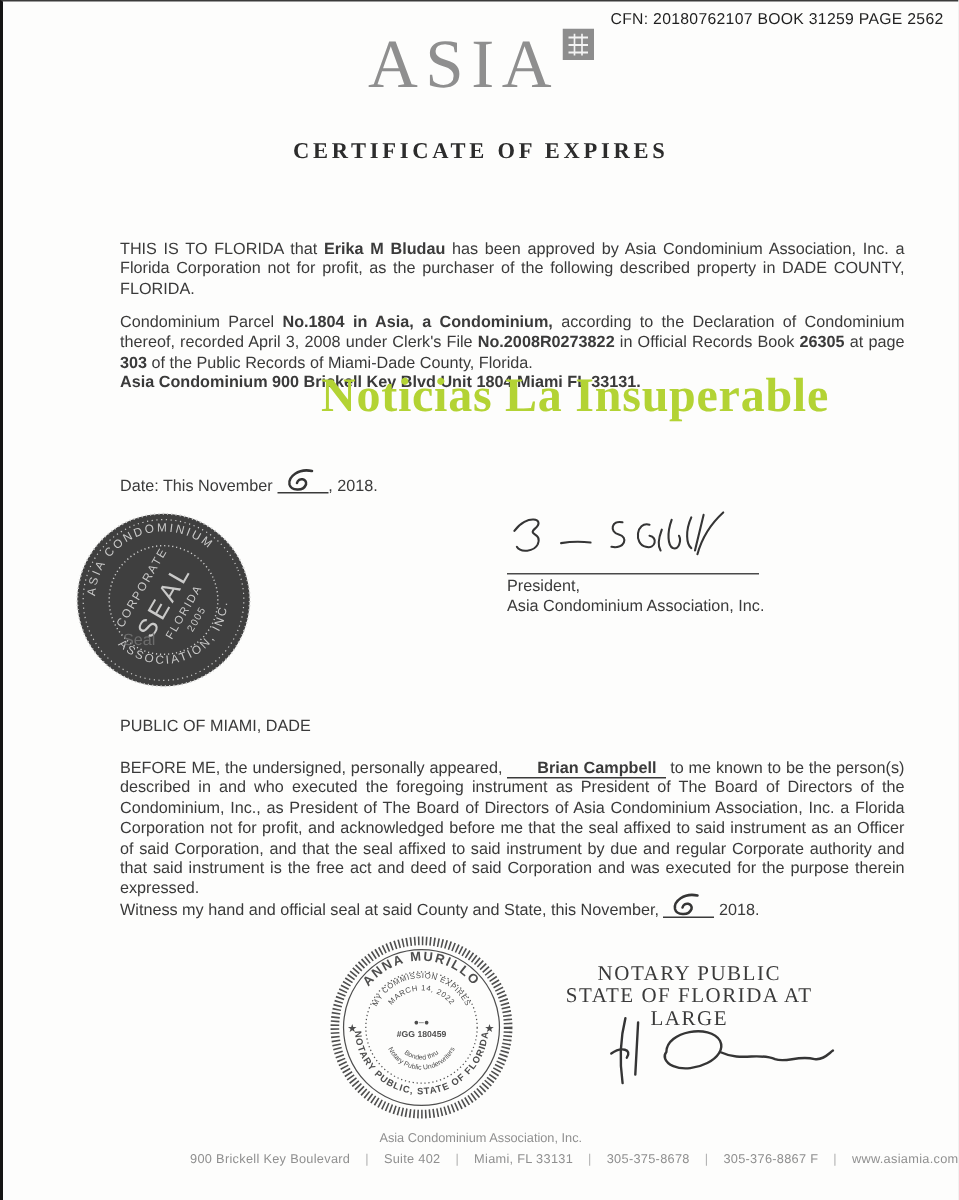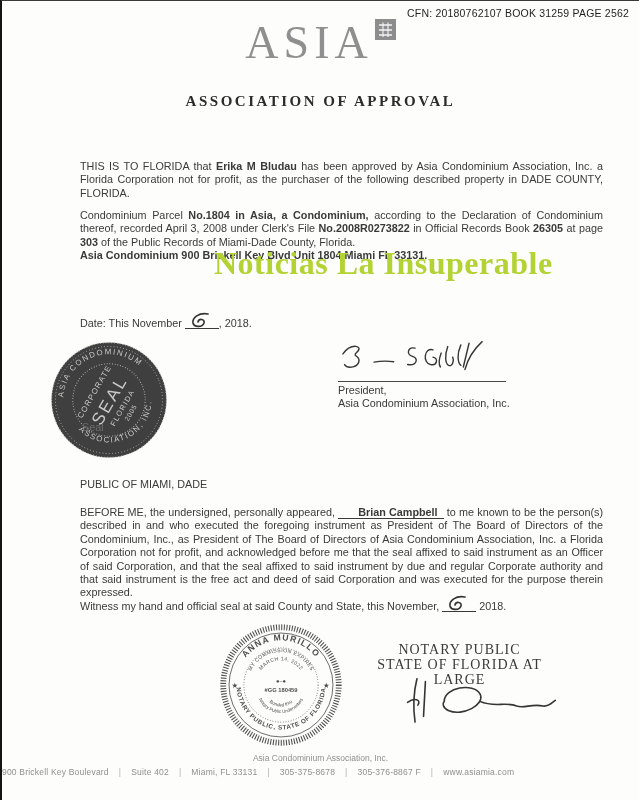--- a/index.html
+++ b/index.html
@@ -35,21 +35,21 @@
   .blank svg { position:absolute; left:4px; bottom:0; }
   .watermark {
     top:244px; left:212px; font-family:"Liberation Serif", serif;
     font-weight:bold; font-size:32px; letter-spacing:.5px; white-space:nowrap;
   }
   .sig-underline { border-bottom:1.5px solid #4a4a4a; }
   .sig-caption { font-size:10.8px; line-height:13px; color:#3a3a3a; }
   .small-label { font-size:10.8px; color:#3a3a3a; }
   .notary-heading { font-size:14px; letter-spacing:1px; color:#3a3a3a; text-align:center; line-height:15px;font-family:Liberation Serif, serif; }
   .footer-org { bottom:37px; left:0; right:0; text-align:center; font-size:8.5px; color:#8f8f8f; }
-  .footer-line { bottom:23px; left:0; right:0; text-align:left; font-size:8.5px; color:#8f8f8f; letter-spacing:.2px; }
+  .footer-line { bottom:23px; left:0; right:0; text-align:right; font-size:8.5px; color:#8f8f8f; letter-spacing:.2px; }
   .footer-line .sep { margin:0 10px; color:#b0b0b0; }
   svg path { fill:none; }
   .hand { stroke:#353535; stroke-width:1.7; stroke-linecap:round; }
   .seal-faint text { fill:#b9b9b9; }
   .seal-dark text { fill:#4d4d4d; }
 </style>
 </head>
 <body>
 
 <div class="page">
@@ -57,21 +57,21 @@
   <div class="abs cfn">CFN: 20180762107 BOOK 31259 PAGE 2562</div>
 
   <div class="abs logo-wrap">
     <span class="logo-text">ASIA</span><span class="logo-seal"><svg width="21" height="21" viewBox="0 0 21 21">
           <rect x="0" y="0" width="21" height="21" fill="#8d8d8d"></rect>
           <path d="M4,6 H17 M4,11 H17 M4,16 H17" stroke="#f4f4f4" stroke-width="1.4"></path>
           <path d="M8,3.5 V18 M13,3.5 V18" stroke="#f4f4f4" stroke-width="1.1"></path>
         </svg></span>
   </div>
 
-  <div class="abs doc-title">ASSOCIATION OF APPROVAL</div>
+  <div class="abs doc-title">CERTIFICATE OF EXPIRES</div>
 
   <div class="abs para" style="top:159px">
     <span>THIS IS TO FLORIDA that </span><span class="bu">Erika M Bludau </span><span>has been approved by Asia Condominium Association, Inc. a Florida Corporation not for profit, as the purchaser of the following described property in DADE COUNTY, FLORIDA.</span>
   </div>
 
   <div class="abs para" style="top:208px">
     <span>Condominium Parcel </span><span class="b">No.1804 in Asia, a Condominium,</span><span> according to the Declaration of Condominium thereof, recorded April 3, 2008 under Clerk's File </span><span class="b">No.2008R0273822</span><span> in Official Records Book </span><span class="bu">26305</span><span> at page </span><span class="bu">303</span><span> of the Public Records of Miami-Dade County, Florida.</span><br>
     <span class="b">Asia Condominium 900 Brickell Key Blvd Unit 1804 Miami FL 33131.</span>
   </div>
 

